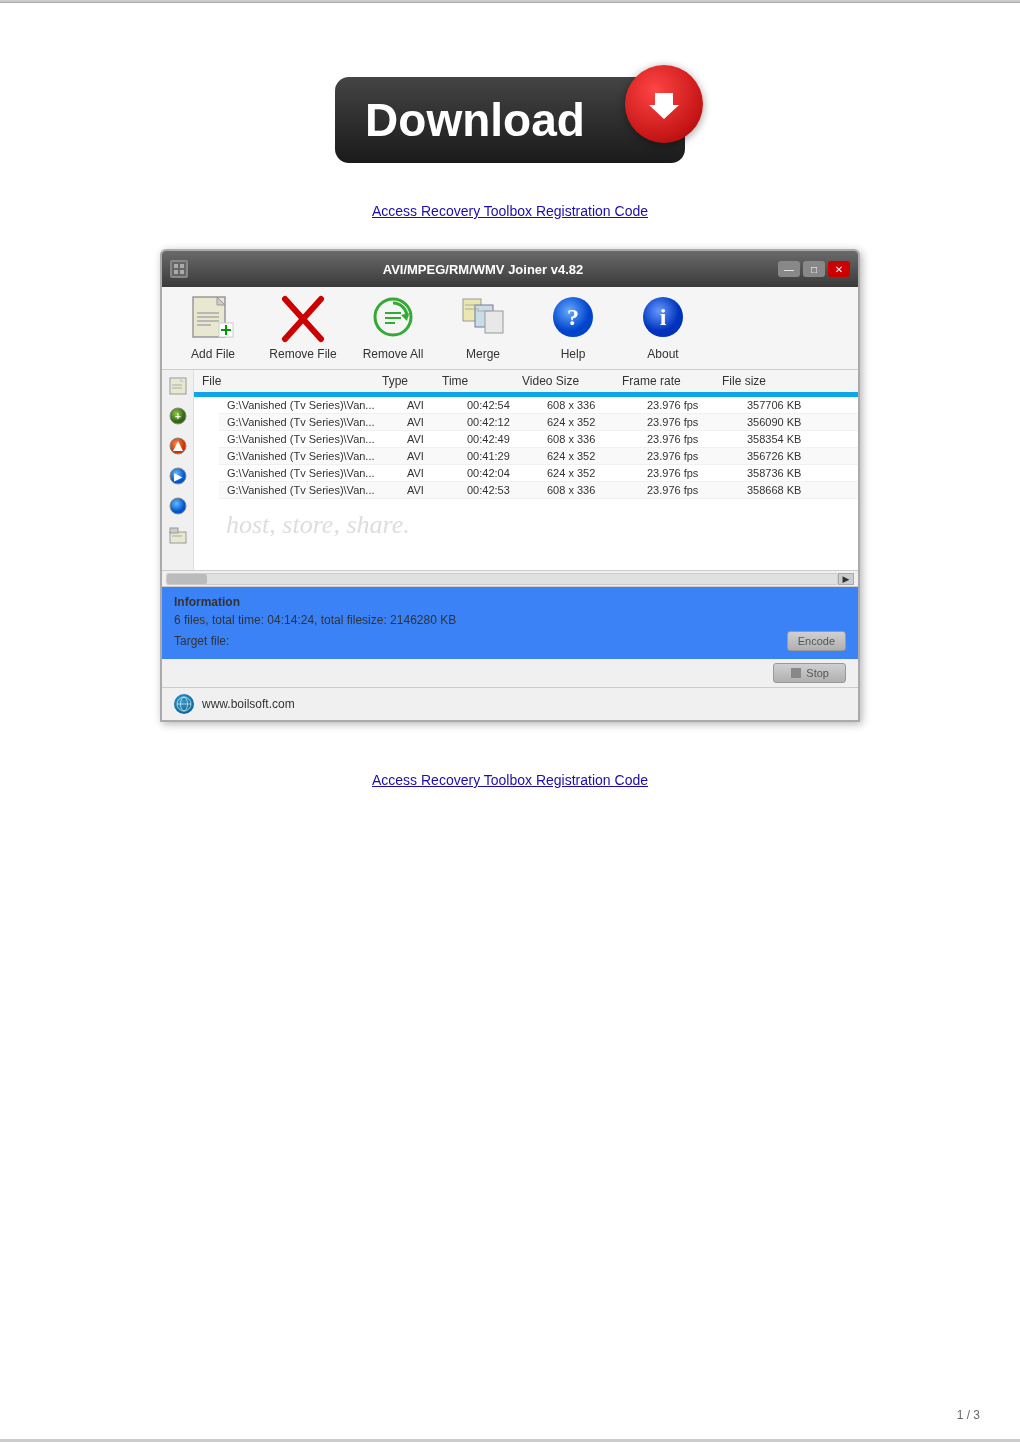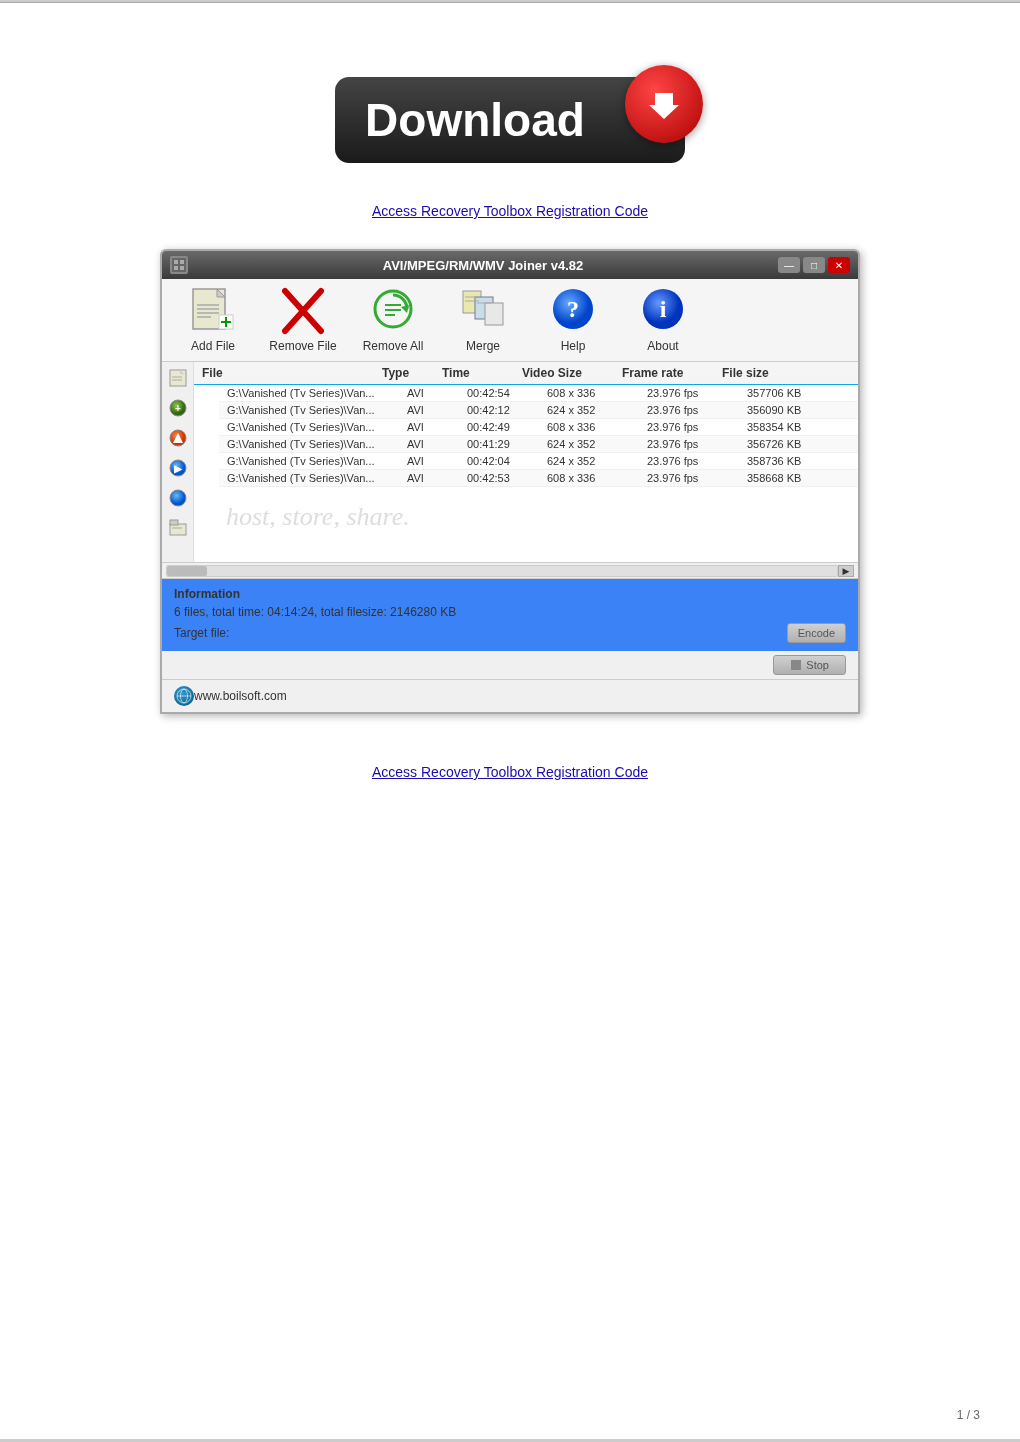--- a/index.html
+++ b/index.html
@@ -52,21 +52,21 @@
       overflow: hidden;
     }
 
     
     .title-bar {
       background: linear-gradient(180deg, #6a6a6a 0%, #3a3a3a 100%);
       display: flex;
       align-items: center;
       justify-content: space-between;
       padding: 4px 8px;
-      height: 28px;
+      height: 36px;
     }
     .title-bar-icon {
       width: 18px;
       height: 18px;
       background: #888;
       border-radius: 2px;
       display: flex;
       align-items: center;
       justify-content: center;
     }
@@ -151,24 +151,24 @@
     }
 
     .file-table {
       flex: 1;
       overflow: hidden;
     }
     .file-table-header {
       display: grid;
       grid-template-columns: 180px 60px 80px 100px 100px 90px;
       background: #f5f5f5;
-      border-bottom: 1px solid #0ea5e9;
+      border-bottom: 5px solid #0ea5e9;
       padding: 2px 4px;
       font-size: 12px;
-      font-weight: bold;
+      font-weight: normal;
       color: #333;
     }
     .file-table-header span { padding: 2px 4px; }
     .file-table-row {
       display: grid;
       grid-template-columns: 180px 60px 80px 100px 100px 90px;
       padding: 1px 4px;
       font-size: 11px;
       border-bottom: 1px solid #f0f0f0;
       margin-left: 25px;
@@ -261,20 +261,21 @@
       gap: 4px;
     }
 
     
     .bottom-bar {
       background: #f0f0f0;
       border-top: 1px solid #ccc;
       padding: 6px 12px;
       display: flex;
       align-items: center;
+      gap: 8px;
     }
     .globe-icon {
       width: 20px;
       height: 20px;
       border-radius: 50%;
       background: radial-gradient(circle at 40% 35%, #3399cc, #005588);
       display: flex;
       align-items: center;
       justify-content: center;
     }

